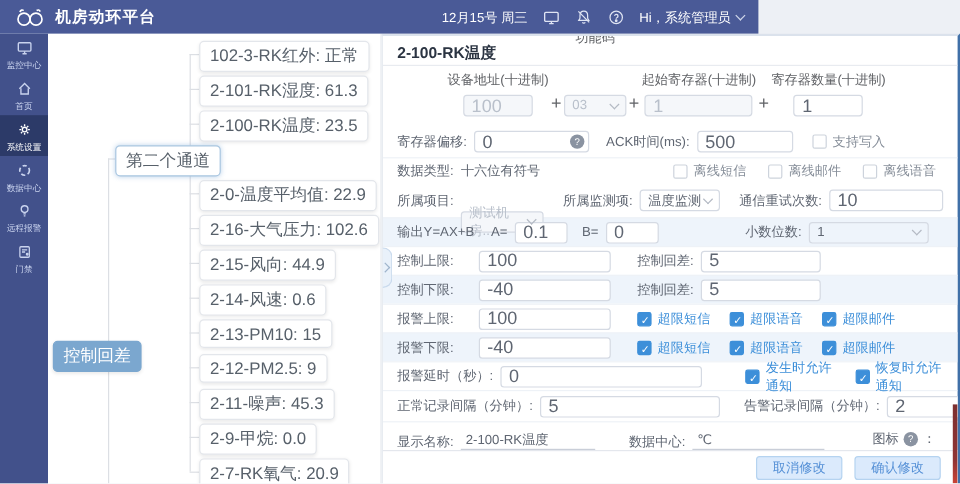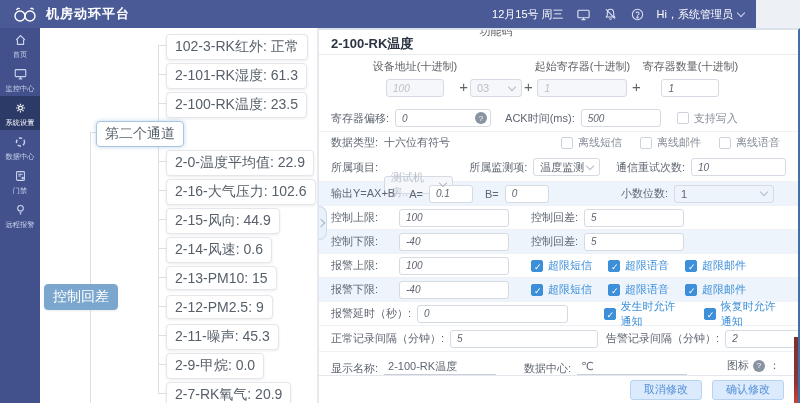--- a/index.html
+++ b/index.html
@@ -1,20 +1,20 @@
 <!DOCTYPE html>
 <html><head>
 <meta charset="utf-8">
 <style>
   * { box-sizing: border-box; margin: 0; padding: 0; }
   html,body { width:800px; height:403px; overflow:hidden; }
   body { font-family:"Liberation Sans","DejaVu Sans",sans-serif; background:#edf0f5; position:relative; font-size:11px; color:#5f6672; }
 
   
-  .topbar { position:absolute; top:0; left:0; width:756px; height:28px; background:#4a5a97; color:#fff;
+  .topbar { position:absolute; top:0; left:0; width:632px; height:28px; background:#4a5a97; color:#fff;
             display:flex; align-items:center; padding:0 12px; z-index:5; }
   .topbar .logo { display:flex; align-items:center; margin-right:8px; }
   .topbar .app-title { font-size:13px; font-weight:bold; letter-spacing:1px; }
   .topbar .tb-right { margin-left:auto; display:flex; align-items:center; gap:12px; }
   .topbar .tb-date { font-size:11px; }
   .tb-ic { width:15px; height:15px; display:inline-flex; }
   .topbar .tb-user { font-size:11px; display:flex; align-items:center; gap:5px; }
   .caret { width:6px; height:6px; border-right:1px solid #cfd6ea; border-bottom:1px solid #cfd6ea;
            transform:rotate(45deg); display:inline-block; margin-top:-3px; }
   .caret.grey { border-color:#b4bac4; }
@@ -57,22 +57,22 @@
              justify-content:center; }
   .dev-group { display:flex; flex-direction:column; align-items:center; gap:5px; }
   .dev-group .dlbl { font-size:11px; color:#606266; }
   .plus { font-size:15px; color:#606266; padding:0 2px 2px; }
 
   .frow { display:flex; align-items:center; padding:0 12px; height:24px; font-size:11px; color:#5f6672; }
   .frow.bt { border-top:1px solid #eef2f7; }
   .frow.tint { background:#eef4fb; }
   .flbl { margin-right:6px; white-space:nowrap; }
 
-  .ipt { border:1px solid #d5dae3; border-radius:3px; height:18px; padding:0 6px; font-size:10px;
-         color:#5f6672; background:#fff; font-family:inherit; outline:none;font-style:italic; }
+  .ipt { border:1px solid #d5dae3; border-radius:3px; height:18px; padding:0 6px; font-size:15px;
+         color:#5f6672; background:#fff; font-family:inherit; outline:none; }
   .ipt:disabled { background:#f5f7fa; color:#b9c0cb; }
   .u-ipt { border:none; border-bottom:1px solid #c9ced8; border-radius:0; height:16px; padding:0 4px;
            font-size:11px; color:#5f6672; background:transparent; font-family:inherit; outline:none; }
   .sel { display:inline-flex; align-items:center; justify-content:space-between; border:1px solid #d5dae3;
          border-radius:3px; height:18px; padding:0 6px; background:#fff; font-size:11px; color:#5f6672;
          cursor:pointer; }
   .sel.dis { background:#f5f7fa; color:#b9c0cb;margin-top:35px; }
 
   .cbx { display:inline-flex; align-items:center; gap:5px; cursor:pointer; }
   .cb { width:12px; height:12px; border:1px solid #cdd3dc; border-radius:2px; background:#fff;
@@ -136,59 +136,59 @@
     <span class="tb-user">
       <span>Hi，系统管理员</span>
       <i class="caret"></i>
     </span>
   </div>
 </div>
 
 <div class="sidebar">
   <div class="side-item">
     <svg width="15" height="14" viewBox="0 0 16 16" fill="none" stroke-width="1.3">
+      <rect x="2" y="3" width="12" height="8" rx="1"></rect>
+        <path d="M6 13.5h4M8 11v2.5"></path>
+    </svg>
+    <span class="lbl">监控中心</span>
+  </div>
+  <div class="side-item">
+    <svg width="15" height="14" viewBox="0 0 16 16" fill="none" stroke-width="1.3">
       <path d="M3 8 8 3l5 5"></path>
         <path d="M4.5 7.5V13h7V7.5"></path>
     </svg>
     <span class="lbl">首页</span>
-  </div>
-  <div class="side-item">
-    <svg width="15" height="14" viewBox="0 0 16 16" fill="none" stroke-width="1.3">
-      <rect x="2" y="3" width="12" height="8" rx="1"></rect>
-        <path d="M6 13.5h4M8 11v2.5"></path>
-    </svg>
-    <span class="lbl">监控中心</span>
   </div>
   <div class="side-item active">
     <svg width="15" height="14" viewBox="0 0 16 16" fill="none" stroke-width="1.3">
       <circle cx="8" cy="8" r="2.2"></circle>
       <path d="M13 8h-1.7M11.5 11.5l-1.2-1.2M8 13v-1.7M4.5 11.5l1.2-1.2M3 8h1.7M4.5 4.5l1.2 1.2M8 3v1.7M11.5 4.5l-1.2 1.2"></path>
     </svg>
     <span class="lbl">系统设置</span>
   </div>
   <div class="side-item">
     <svg width="15" height="14" viewBox="0 0 16 16" fill="none" stroke-width="1.6">
       <circle cx="8" cy="8" r="4.6" stroke-dasharray="4 2.4"></circle>
     </svg>
     <span class="lbl">数据中心</span>
+  </div>
+  <div class="side-item">
+    <svg width="15" height="14" viewBox="0 0 16 16" fill="none" stroke-width="1.3">
+      <circle cx="8" cy="6" r="3.2"></circle>
+        <path d="M6.8 10.6h2.4M7.2 12.4h1.6"></path>
+    </svg>
+    <span class="lbl">远程报警</span>
   </div>
   <div class="side-item">
     <svg width="15" height="14" viewBox="0 0 16 16" fill="none" stroke-width="1.2">
       <rect x="3.5" y="3" width="9" height="10" rx="1"></rect>
         <path d="M5.5 6h5M5.5 8h3"></path>
         <circle cx="10.5" cy="10.2" r=".8" fill="currentColor"></circle>
     </svg>
     <span class="lbl">门禁</span>
-  </div>
-  <div class="side-item">
-    <svg width="15" height="14" viewBox="0 0 16 16" fill="none" stroke-width="1.3">
-      <circle cx="8" cy="6" r="3.2"></circle>
-        <path d="M6.8 10.6h2.4M7.2 12.4h1.6"></path>
-    </svg>
-    <span class="lbl">远程报警</span>
   </div>
 </div>
 
 <div class="tree">
 
   <div class="tline" style="left:50px; top:104px; width:1px; height:271px;"></div>
   <div class="tline" style="left:46px; top:267px; width:4px; height:1px;"></div>
   <div class="tline" style="left:50px; top:104px; width:6px; height:1px;"></div>
   <div class="tline" style="left:106px; top:104px; width:12px; height:1px;"></div>
   <div class="tline" style="left:118px; top:17px; width:1px; height:348px;"></div>
@@ -380,21 +380,21 @@
       <label class="cbx">
         <span class="cb on"></span>
         <span class="cb-lb blue">恢复时允许通知</span>
       </label>
     </span>
   </div>
 
   <div class="frow bt" style="height:26px">
     <span class="flbl">正常记录间隔（分钟）:</span>
     <input class="ipt" style="width: 150px;" value="5">
-    <span class="flbl" style="margin-left:8px">告警记录间隔（分钟）:</span>
+    <span class="flbl" style="margin-left:20px">告警记录间隔（分钟）:</span>
     <input class="ipt" style="width: 140px;" value="2">
   </div>
 
   <div class="disp-row">
     <span class="flbl" style="margin-top:3px">显示名称:</span>
     <input class="u-ipt" style="width: 112px; margin-top: 1px;" value="2-100-RK温度">
     <span class="flbl" style="margin-left:28px; margin-top:3px">数据中心:</span>
     <input class="u-ipt" style="width: 110px; margin-top: 1px;" value="℃">
     <div class="icon-col">
       <span class="icon-lbl">

